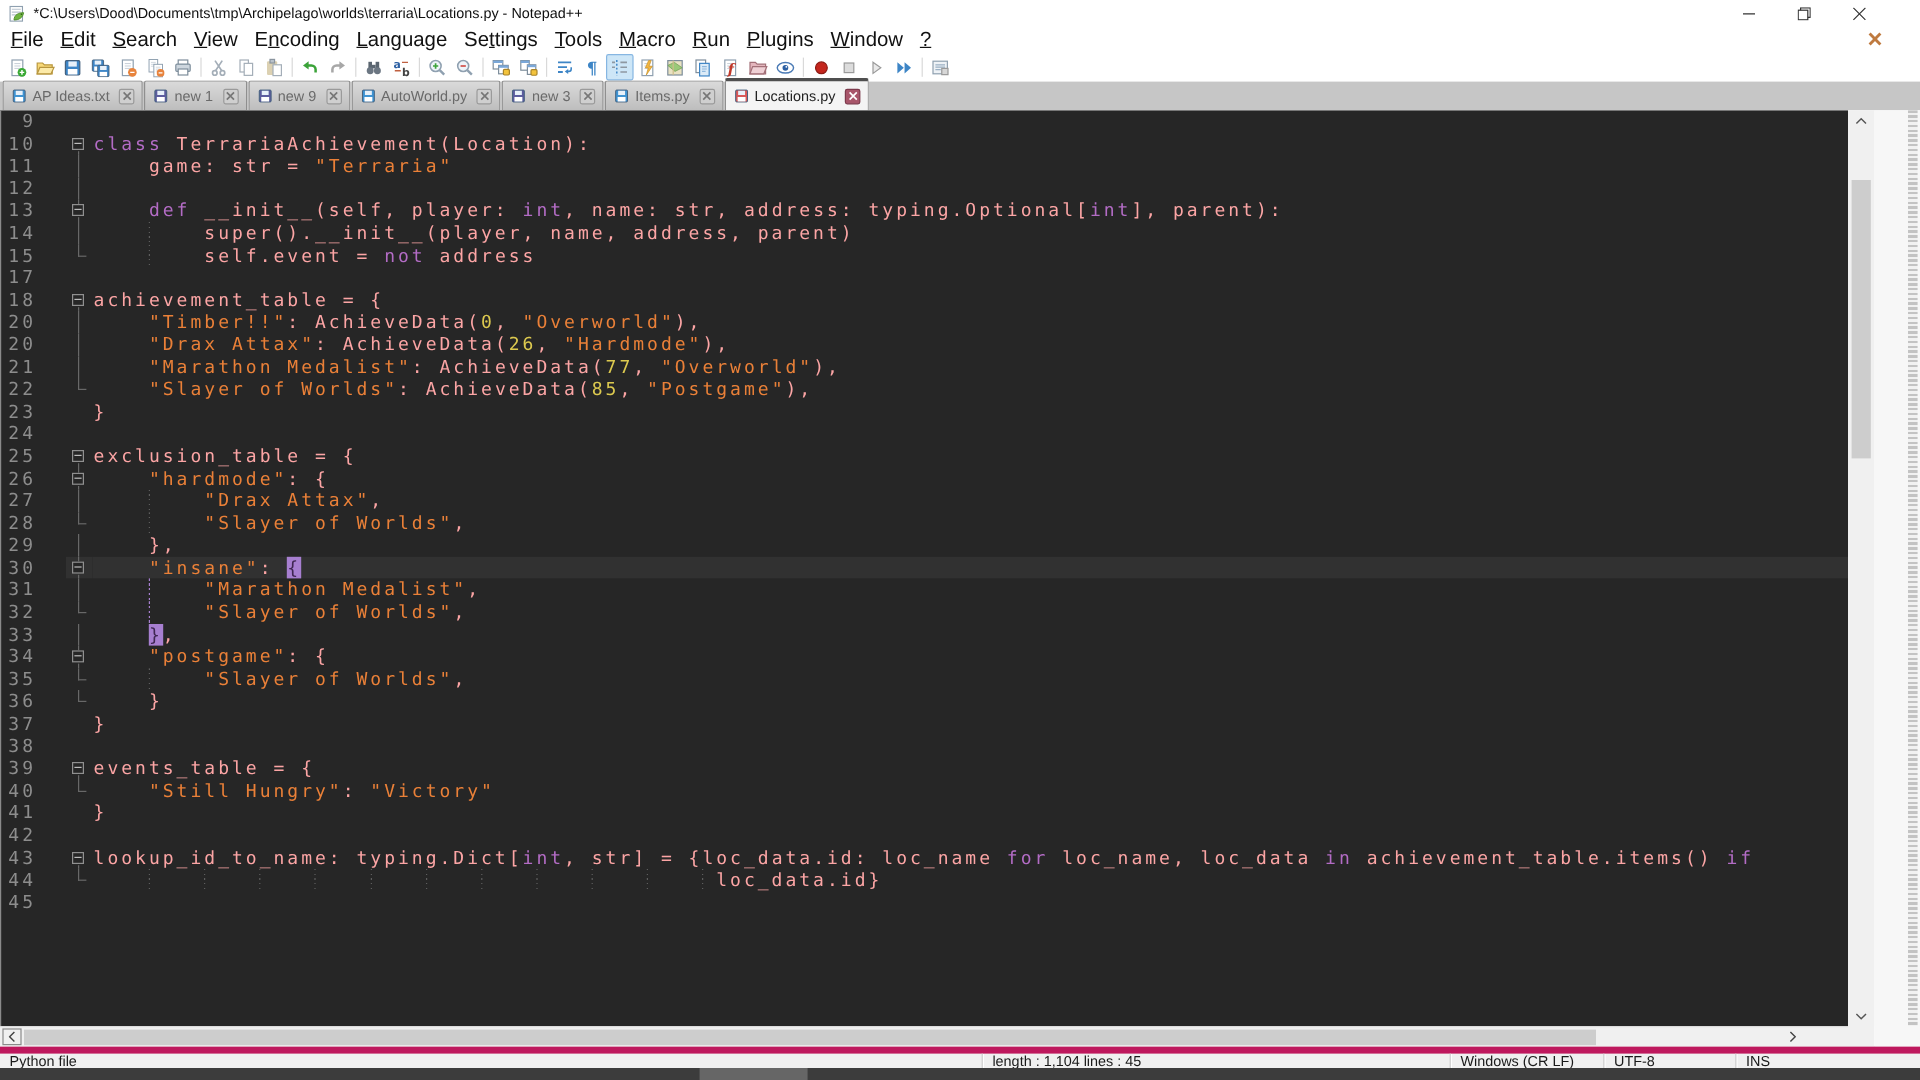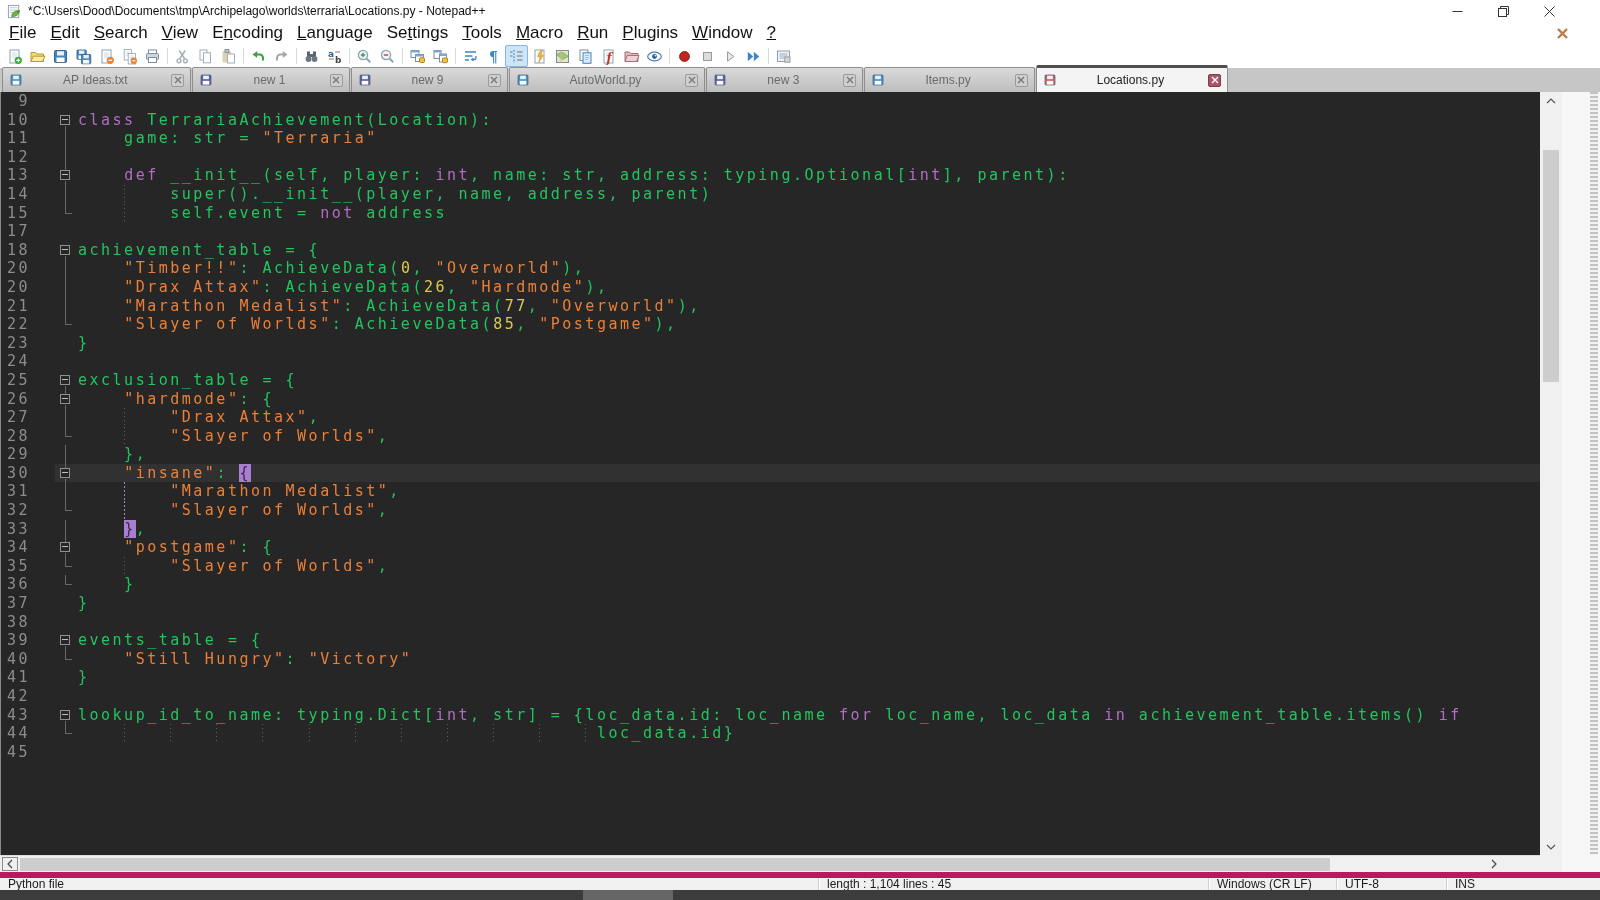--- a/index.html
+++ b/index.html
@@ -20,38 +20,38 @@
   .menu-close-x { position:absolute; right:31px; top:4px; width:13px; height:13px; }
 
   
   .toolbar { height:24px; background:#ffffff; display:flex; align-items:center; padding-left:3px; }
   .tb-btn { width:23px; height:22px; display:flex; align-items:center; justify-content:center; border:1px solid transparent; border-radius:2px; }
   .tb-btn.active { background:#cde6f7; border-color:#86b6e2; }
   .tb-sep { width:1px; height:16px; background:#d9d9d9; margin:0 3px; flex:none; }
 
   
   .tabbar { height:24px; background:#c6c6c6; display:flex; align-items:flex-end; padding-left:2px; }
-  .tab { height:20px; display:flex; align-items:center; padding:12px 6px; background:linear-gradient(#dadada,#bdbdbd); border:1px solid #8f8f8f; border-bottom:none; margin-right:1px; font-size:12px; color:#6a6a6a; border-radius:2px 2px 0 0; white-space:nowrap;gap:36px; }
+  .tab { height:20px; display:flex; align-items:center; padding:12px 6px; background:linear-gradient(#dadada,#bdbdbd); border:1px solid #8f8f8f; border-bottom:none; margin-right:1px; font-size:12px; color:#6a6a6a; border-radius:2px 2px 0 0; white-space:nowrap; }
   .tab.active { height:24px; background:#f4f4f4; color:#222; border-top:3px solid #4f4f4f; }
   .tab-floppy { margin-right:4px; flex:none; }
   .tab-label { padding-right:2px; }
   .tab-x { width:13px; height:13px; margin-left:6px; background:#cfcfcf; border:1px solid #9a9a9a; border-radius:2px; display:flex; align-items:center; justify-content:center; }
   .tab-x-active { background:#a8556a; border-color:#7d3a4c; }
 
   
   .editor-area { height:763px; display:flex; background:#fbfbfb; }
   .editor { width:1540px; background:#262626; border-left:1px solid #8a8a8a; overflow:hidden;
             font-family:"DejaVu Sans Mono", monospace; font-size:15px; letter-spacing:2.5px; }
   .row { display:flex; height:18.6px; line-height:18.6px; }
   .num { width:34px; flex:none; text-align:right; padding-right:5px; color:#8d8d8d; }
   .bm { width:20px; flex:none; }
   .fold { width:22px; flex:none; position:relative; }
   .code { flex:1; position:relative; white-space:pre; padding-left:1px; color:#c9c9c9; }
   .row.cur .fold, .row.cur .code { background:#313131; }
-  .k { color:#b36cc5; } .s { color:#ea8038; } .n { color:#dcc94f; } .d { color:#22c55e; }
+  .k { color:#b36cc5; } .s { color:#ea8038; } .n { color:#dcc94f; } .d { color:#fca5a5; }
   .b { background:#a77fd0; color:#3f2752; }
 
   .f-m::before { content:""; position:absolute; left:10px; top:0; bottom:0; width:1px; background:#686868; }
   .f-e::before { content:""; position:absolute; left:10px; top:0; height:10px; width:1px; background:#686868; }
   .f-e::after  { content:""; position:absolute; left:10px; top:9px; width:7px; height:1px; background:#686868; }
   .f-s::after  { content:""; position:absolute; left:10px; top:15px; bottom:0; width:1px; background:#686868; }
   .f-above::before { content:""; position:absolute; left:10px; top:0; height:4px; width:1px; background:#686868; }
   .fbox { position:absolute; left:5px; top:4px; width:10px; height:10px; border:1px solid #909090; background:#262626; }
   .fbox::after { content:""; position:absolute; left:1px; right:1px; top:3px; height:1px; background:#bdbdbd; }
 

